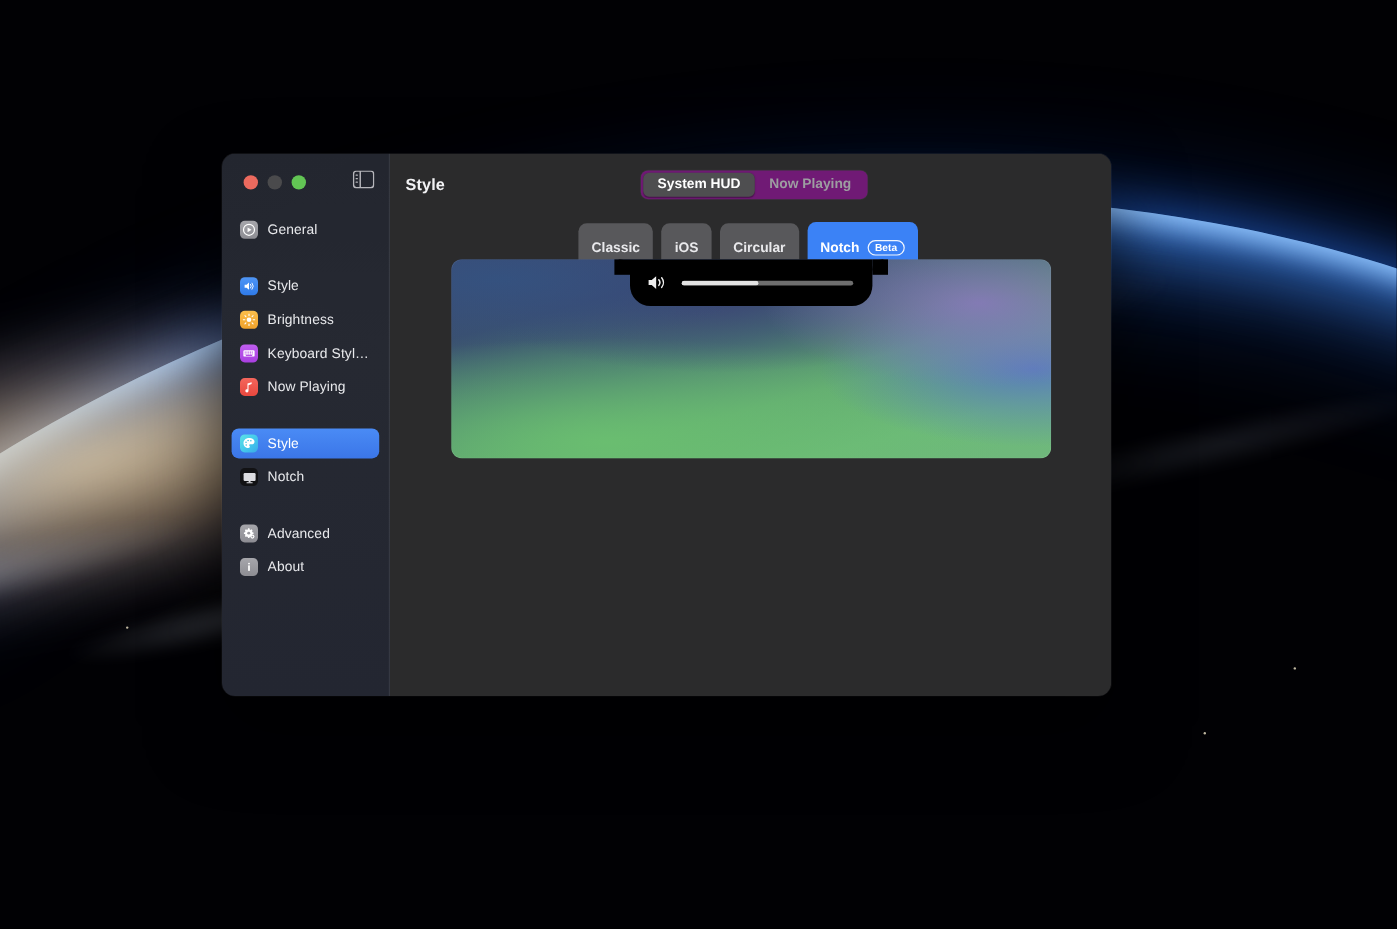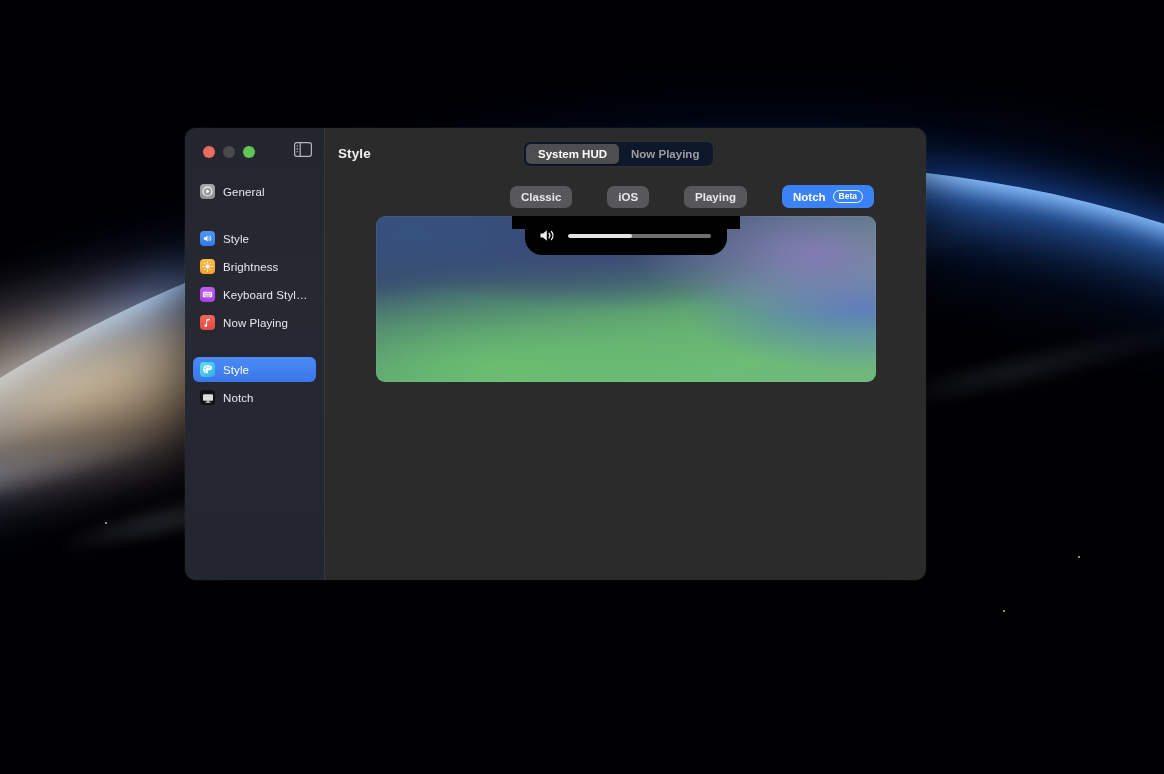--- a/index.html
+++ b/index.html
@@ -160,41 +160,41 @@
   #content {
     flex:1; background:#2b2b2c; position:relative;
   }
   #title {
     position:absolute; left:13px; top:18px;
     font-size:13.5px; font-weight:bold; color:#f2f2f4; letter-spacing:.1px;
   }
 
   
   #seg {
-    position:absolute; left:199px; top:14px;
-    display:flex; background:#0f172a; border-radius:6px; padding:2px;
+    position:absolute; left:209px; top:14px;
+    display:flex; background:#701a75; border-radius:6px; padding:2px;
     box-shadow:0 0 0 .5px rgba(255,255,255,.05);
   }
   .seg-btn {
     font-size:11.5px; padding:4px 12px; border-radius:5px;
     color:#9d9da1; cursor:default; white-space:nowrap; font-weight:bold;
   }
   .seg-btn.on { background:#4e4e50; color:#fff;
                 box-shadow:0 .5px 1px rgba(0,0,0,.35); }
 
   
   #chips {
     position:absolute; left:157px; top:57px;
     display:flex; gap:7px; align-items:center;
   }
   .chip {
     font-size:11.5px; font-weight:bold; color:#e9e9ec;
     background:#58585b; border-radius:7px;
-    padding:5px 11px; cursor:default; white-space:nowrap;
-    display:flex; align-items:center; gap:7px;margin-left:28px;
+    padding:15px 11px; cursor:default; white-space:nowrap;
+    display:flex; align-items:center; gap:7px;
   }
   .chip.sel { background:#3b82f6; color:#fff; }
   .badge {
     font-size:8.5px; font-weight:bold; color:#fff;
     border:1px solid rgba(255,255,255,.92);
     border-radius:7px; padding:1px 5px 1.5px; line-height:1;
   }
 
   
   #preview {
@@ -389,35 +389,59 @@
             <rect x="5.2" y="8.6" width="1.6" height="1.4" fill="#dcdce0"></rect>
             <rect x="3.4" y="9.8" width="5.2" height="0.9" rx="0.45" fill="#dcdce0"></rect>
           </svg>
         </span>
         <span class="sb-label">Notch</span>
       </div>
     </div>
 
     <div class="sb-gap"></div>
 
+    <div class="sb-group">
+
+      <div class="sb-item">
+        <span class="ic ic-gray">
+          <svg width="11" height="11" viewBox="0 0 12 12">
+            <path d="M5.1 1.4h1.3l.2 1c.3.1.6.2.85.4l.9-.5.9.9-.5.9c.16.27.3.55.37.85l1 .2v1.3l-1 .2c-.08.3-.21.58-.37.85l.5.9-.9.9-.9-.5c-.26.17-.54.3-.85.38l-.2 1H5.1l-.2-1a3 3 0 0 1-.85-.38l-.9.5-.9-.9.5-.9a3 3 0 0 1-.38-.85l-1-.2V5.1l1-.2c.08-.3.21-.58.38-.85l-.5-.9.9-.9.9.5c.26-.17.54-.3.85-.38z" fill="#fff"></path>
+            <circle cx="5.75" cy="5.75" r="1.35" fill="#9a9a9f"></circle>
+            <circle cx="9.1" cy="8.9" r="1.85" fill="#fff"></circle>
+            <circle cx="9.1" cy="8.9" r="0.8" fill="#9a9a9f"></circle>
+          </svg>
+        </span>
+        <span class="sb-label">Advanced</span>
+      </div>
+
+      <div class="sb-item">
+        <span class="ic ic-gray">
+          <svg width="11" height="11" viewBox="0 0 12 12">
+            <circle cx="6" cy="2.9" r="0.85" fill="#fff"></circle>
+            <rect x="5.2" y="4.5" width="1.6" height="5.1" rx="0.55" fill="#fff"></rect>
+          </svg>
+        </span>
+        <span class="sb-label">About</span>
+      </div>
+    </div>
   </div>
 
   <div id="content">
 
     <div id="title">Style</div>
 
     <div id="seg">
       <div class="seg-btn on">System HUD</div>
       <div class="seg-btn">Now Playing</div>
     </div>
 
     <div id="chips">
       <div class="chip">Classic</div>
       <div class="chip">iOS</div>
-      <div class="chip">Playing</div>
+      <div class="chip">Circular</div>
       <div class="chip sel">
         <span>Notch</span>
         <span class="badge">Beta</span>
       </div>
     </div>
 
     <div id="preview">
       <div id="notch">
         <span class="notch-corner nc-l"></span>
         <span class="notch-corner nc-r"></span>

